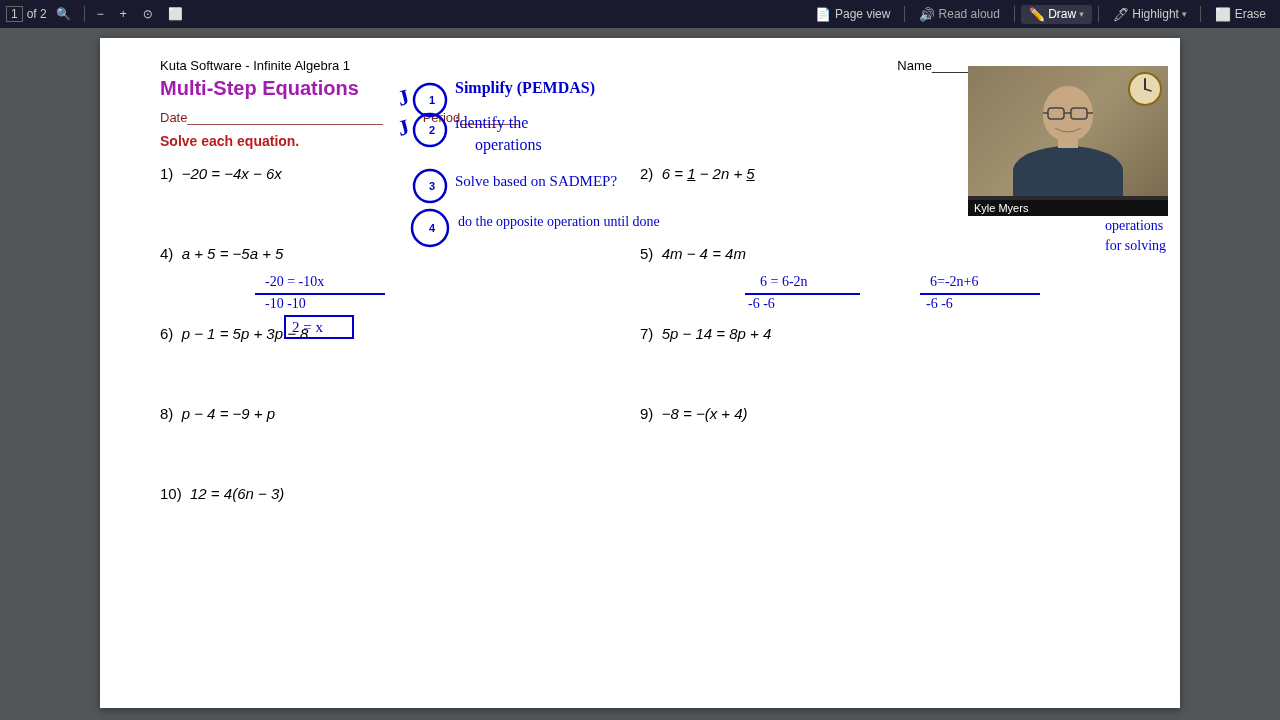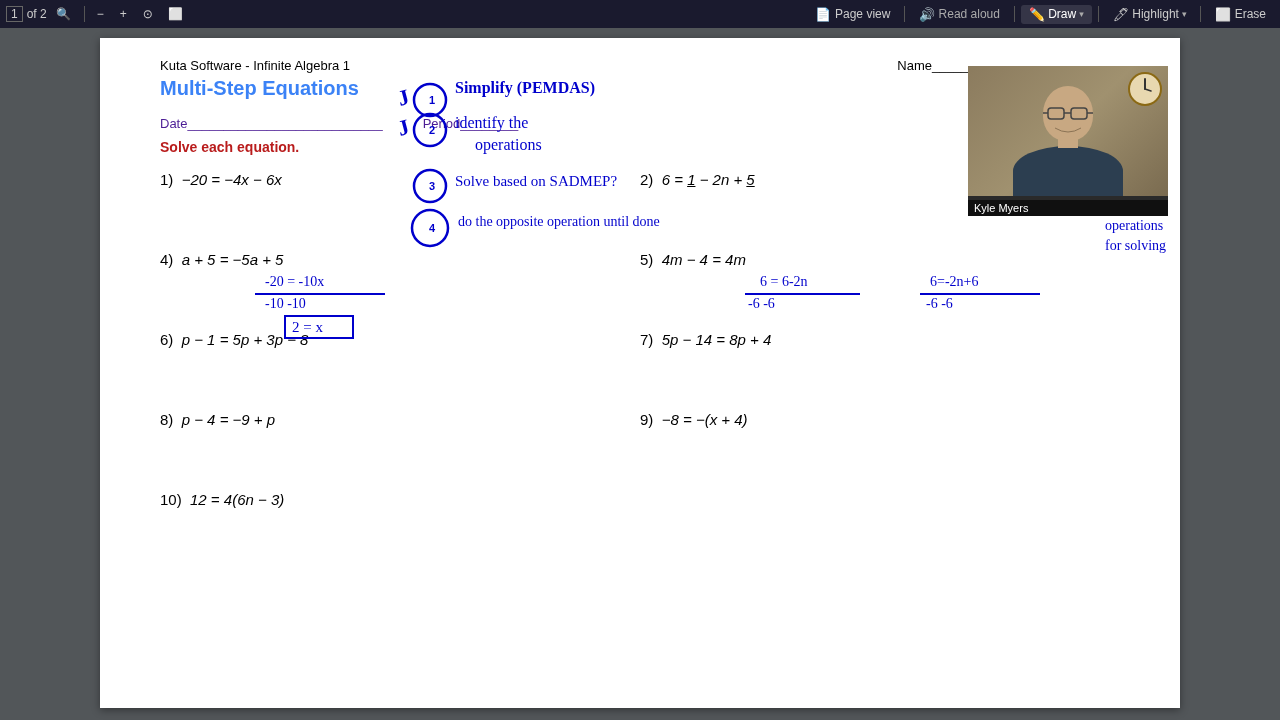--- a/index.html
+++ b/index.html
@@ -112,28 +112,28 @@
       display: flex;
       justify-content: space-between;
       align-items: baseline;
       font-size: 13px;
       color: #000;
       margin-bottom: 4px;
     }
     .doc-title {
       font-size: 20px;
       font-weight: bold;
-      color: #3b82f6;
-      margin-bottom: 16px;
+      color: #a21caf;
+      margin-bottom: 10px;
     }
     .doc-meta {
       display: flex;
       gap: 40px;
       font-size: 13px;
-      color: #4c1d95;
+      color: #7f1d1d;
       margin-bottom: 8px;
     }
     .instructions {
       font-size: 14px;
       font-weight: bold;
       color: #b91c1c;
       margin-bottom: 10px;
     }
 
     .problems-grid {

